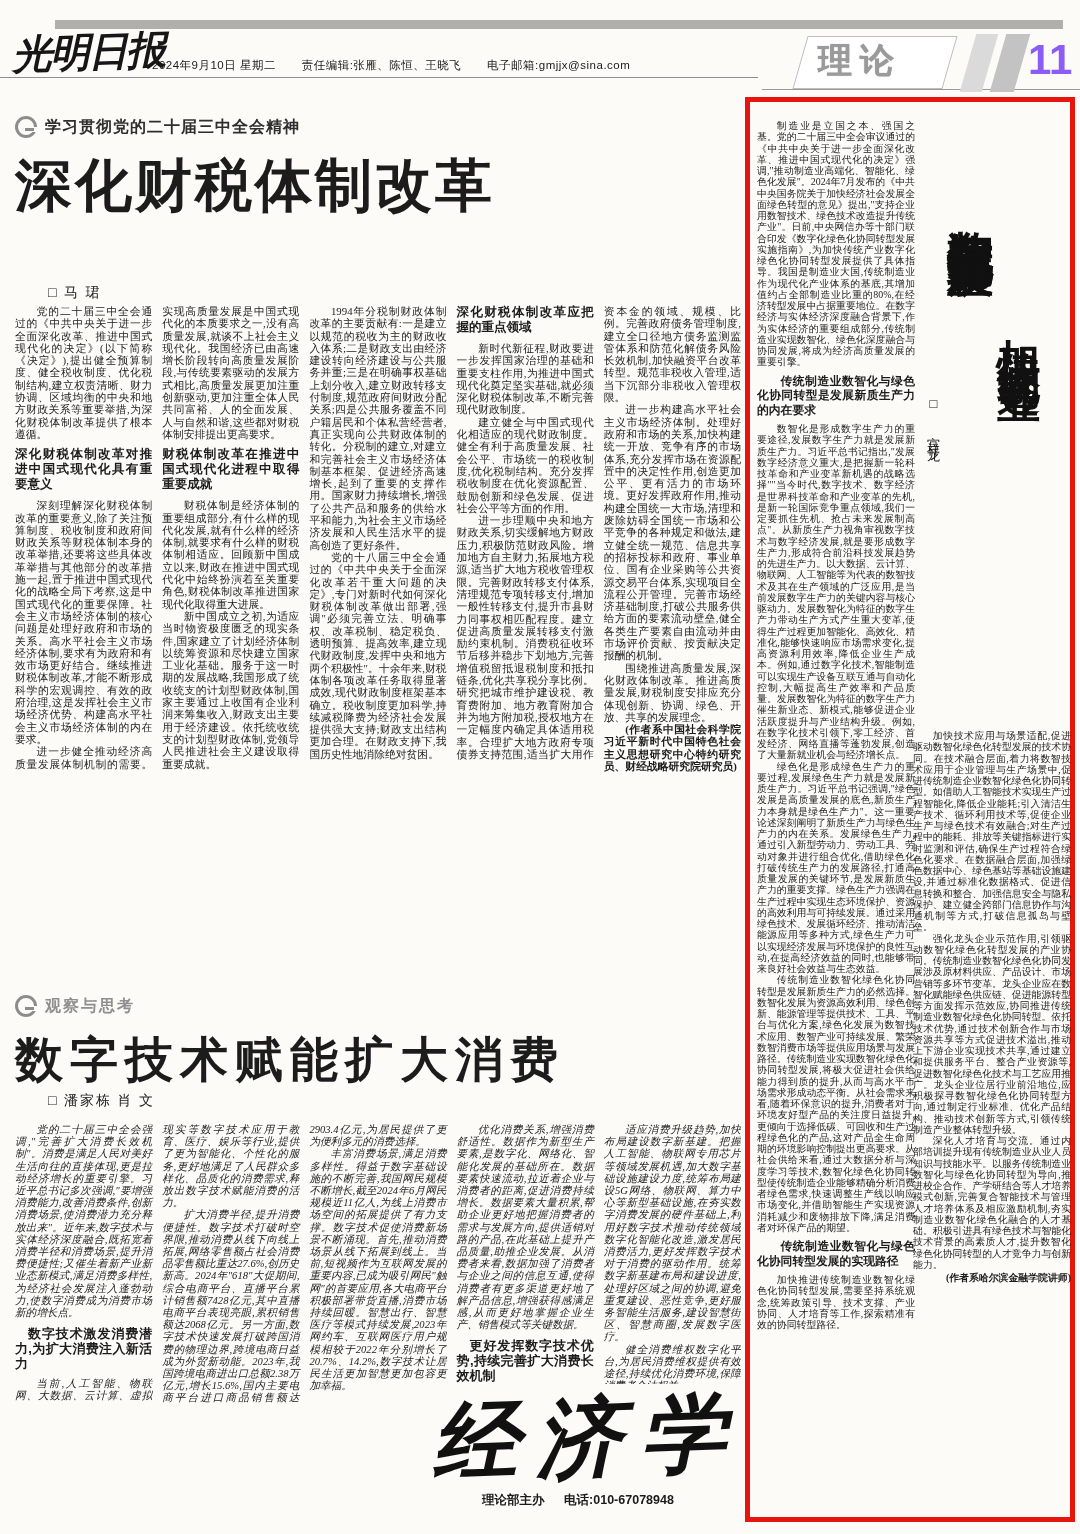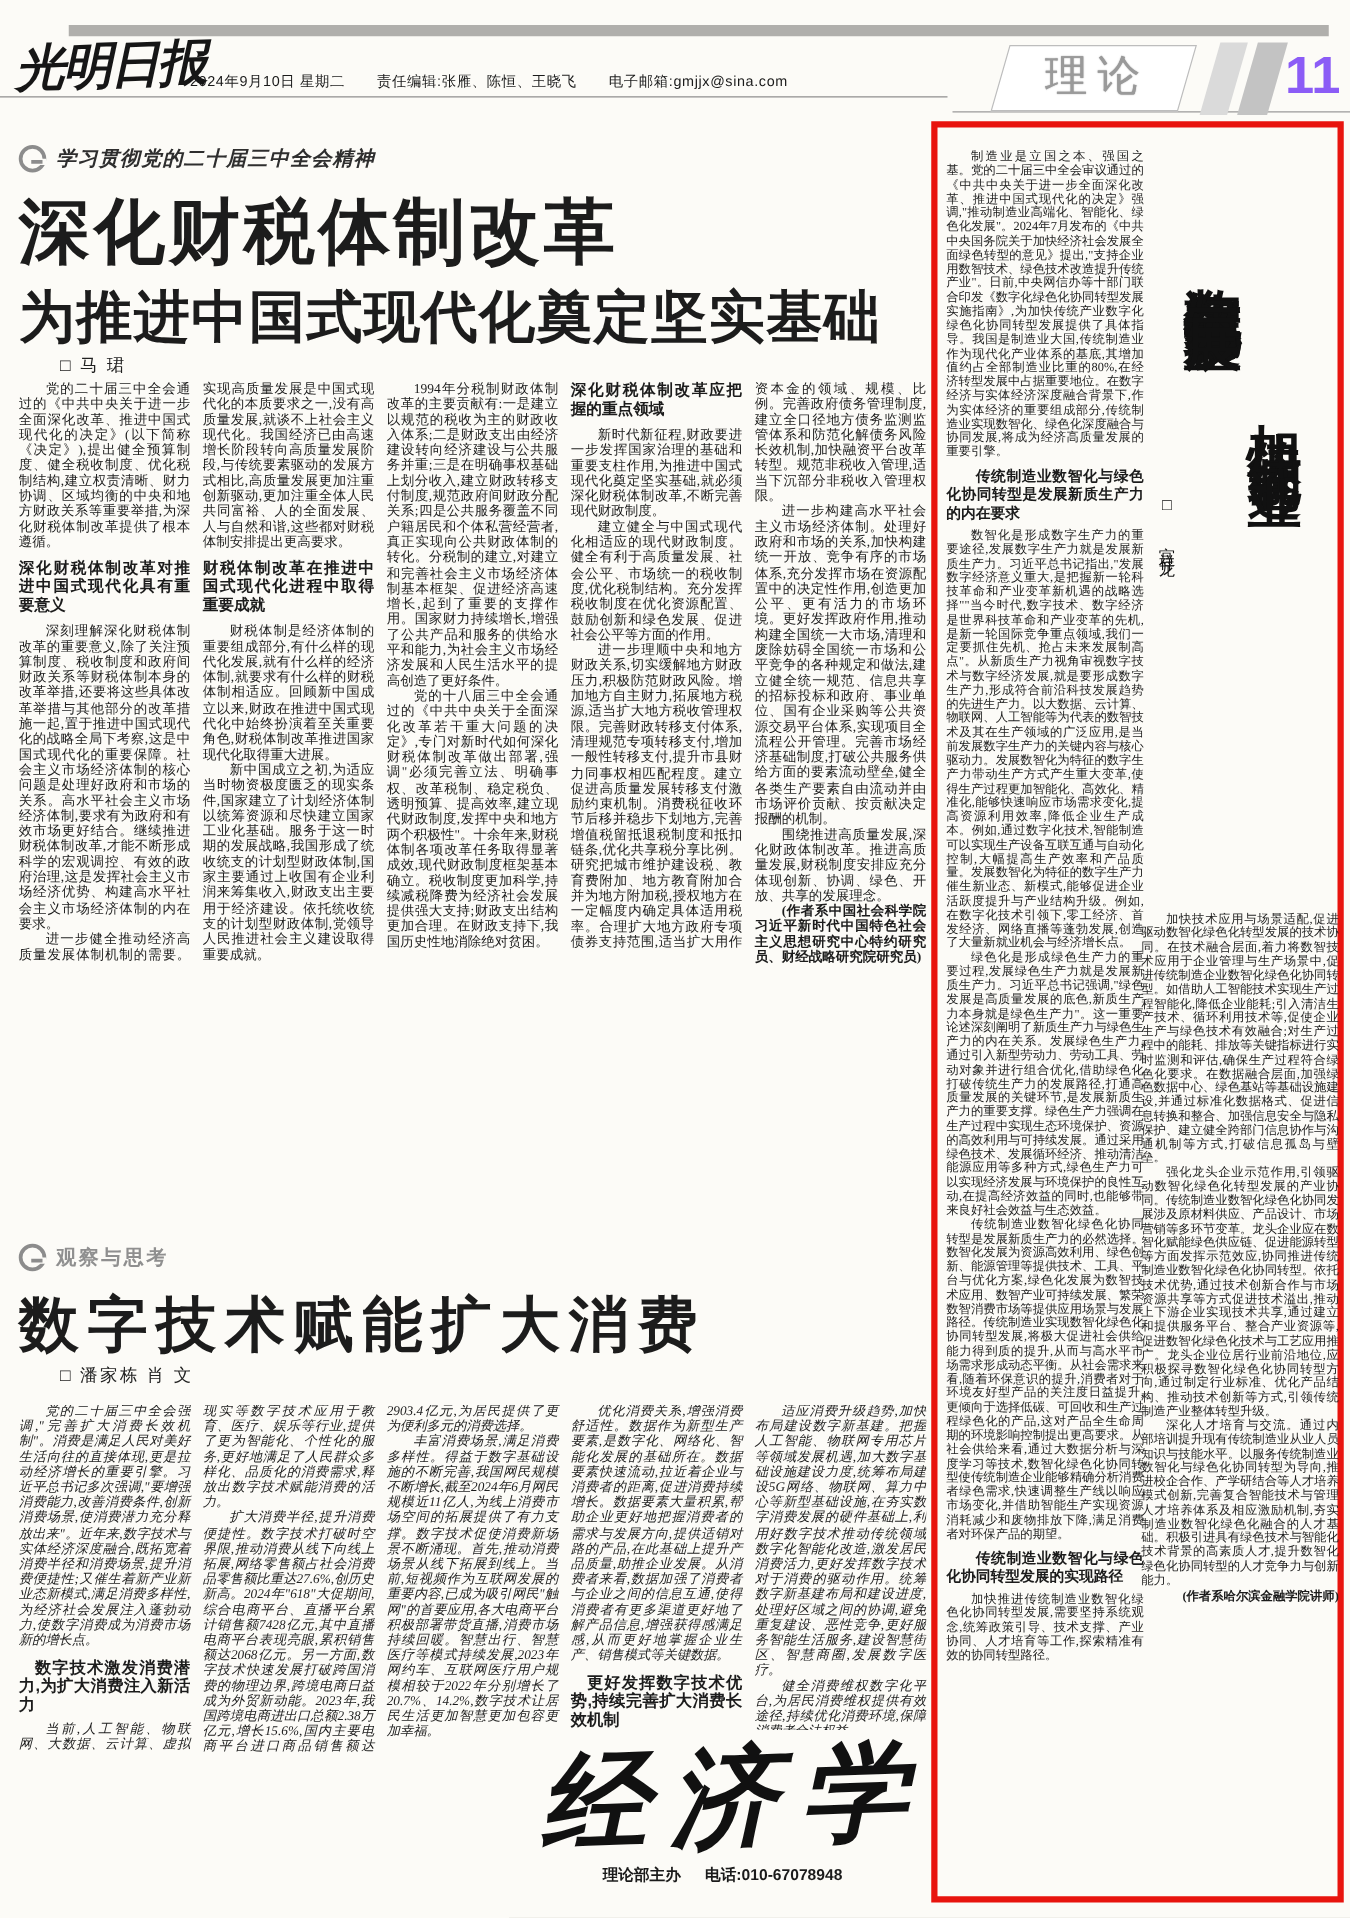--- a/index.html
+++ b/index.html
@@ -12,35 +12,35 @@
   .paper-logo{position:absolute;left:12px;top:26px;width:140px;height:54px;
       font-size:40px;font-weight:900;font-style:italic;letter-spacing:-2px;
       transform:rotate(-2deg);color:#161616;line-height:54px;white-space:nowrap;}
   .date-line{position:absolute;left:152px;top:58px;font-size:11.5px;font-weight:400;
       font-family:"Liberation Sans",sans-serif;color:#1a1a1a;white-space:nowrap;letter-spacing:.5px;}
   .date-line span{margin-right:22px;}
   .rule-left{position:absolute;left:0;top:77px;width:758px;height:1px;background:#8f8f8f;}
   .rule-right{position:absolute;left:762px;top:89px;width:318px;height:1px;background:#9a9a9a;}
   .section-plate{position:absolute;left:800px;top:36px;width:150px;height:53px;background:#fff;
       border:1px solid #bdbdbd;transform:skewX(-16deg);}
-  .section-name{position:absolute;left:818px;top:38px;width:120px;text-align:center;
-      font-size:34px;font-weight:400;color:#9a9a9a;letter-spacing:8px;text-shadow:0 0 1px #777;}
+  .section-name{position:absolute;left:818px;top:38px;width:120px;
+      font-size:34px;font-weight:700;color:#9a9a9a;letter-spacing:8px;text-shadow:0 0 1px #777;}
   .stripe{position:absolute;top:34px;height:58px;transform:skewX(-16deg);}
   .stripe.s1{left:968px;width:22px;background:#dadada;}
   .stripe.s2{left:998px;width:24px;background:#c3c3c3;}
   .page-number{position:absolute;left:1028px;top:36px;font-size:42px;font-weight:700;
       font-family:"Liberation Sans",sans-serif;color:#8b5cf6;}
 
   
   .kicker{position:absolute;display:flex;align-items:center;gap:8px;
       font-family:"Liberation Sans",sans-serif;font-weight:700;}
   .g-logo{width:22px;height:22px;border:3px solid #8c8c8c;border-radius:50%;position:relative;flex:0 0 auto;}
   .g-logo::before{content:"";position:absolute;right:-3px;top:8px;width:12px;height:5px;background:#fcfbf7;}
   .g-logo::after{content:"";position:absolute;right:0;top:9px;width:9px;height:3px;background:#8c8c8c;}
-  .kicker.k1{left:15px;top:116px;font-size:16px;color:#2e2e2e;letter-spacing:1px;font-style:italic;}
+  .kicker.k1{left:15px;top:116px;font-size:16px;color:#2e2e2e;letter-spacing:1px;}
   .kicker.k2{left:15px;top:995px;font-size:16px;color:#8f8f8f;letter-spacing:2px;}
 
   
   .tax-headline-1{position:absolute;left:15px;top:148px;font-size:57px;font-weight:900;letter-spacing:3px;}
   .tax-headline-2{position:absolute;left:15px;top:224px;font-size:45px;font-weight:900;letter-spacing:1px;white-space:nowrap;}
   .byline{font-size:14px;letter-spacing:2px;color:#222;padding-left:32px;}
   .tax-byline{position:absolute;left:16px;top:284px;}
   .news-body{column-gap:10px;text-align:justify;overflow:hidden;}
   .news-body .para{margin:0;text-indent:2em;}
   .news-body .sub-head{font-family:"Liberation Sans",sans-serif;font-weight:700;break-inside:avoid;}
@@ -99,21 +99,20 @@
   <div class="section-name" data-name="section-name">理论</div>
   <div class="stripe s1" data-name="plate-stripe-light"></div>
   <div class="stripe s2" data-name="plate-stripe-dark"></div>
   <div class="page-number" data-name="page-number">11</div>
 
   <div class="kicker k1" data-name="kicker-plenum">
     <span class="g-logo" data-name="guangming-g-icon"></span>
     <span data-name="kicker-plenum-label">学习贯彻党的二十届三中全会精神</span>
   </div>
   <div class="tax-headline-1" data-name="tax-headline-line1">深化财税体制改革</div>
-  <div class="tax-headline-2" data-name="tax-headline-line2">为推进中国式现代化奠定坚实基础</div>
   <div class="byline tax-byline" data-name="tax-byline">□ 马  珺</div>
   <div class="news-body tax-body" data-name="tax-article-body">
       <p class="para" data-name="body-paragraph">党的二十届三中全会通过的《中共中央关于进一步全面深化改革、推进中国式现代化的决定》(以下简称《决定》),提出健全预算制度、健全税收制度、优化税制结构,建立权责清晰、财力协调、区域均衡的中央和地方财政关系等重要举措,为深化财税体制改革提供了根本遵循。</p>
       <p class="sub-head" data-name="section-subhead">深化财税体制改革对推进中国式现代化具有重要意义</p>
       <p class="para" data-name="body-paragraph">深刻理解深化财税体制改革的重要意义,除了关注预算制度、税收制度和政府间财政关系等财税体制本身的改革举措,还要将这些具体改革举措与其他部分的改革措施一起,置于推进中国式现代化的战略全局下考察,这是中国式现代化的重要保障。社会主义市场经济体制的核心问题是处理好政府和市场的关系。高水平社会主义市场经济体制,要求有为政府和有效市场更好结合。继续推进财税体制改革,才能不断形成科学的宏观调控、有效的政府治理,这是发挥社会主义市场经济优势、构建高水平社会主义市场经济体制的内在要求。</p>
       <p class="para" data-name="body-paragraph">进一步健全推动经济高质量发展体制机制的需要。实现高质量发展是中国式现代化的本质要求之一,没有高质量发展,就谈不上社会主义现代化。我国经济已由高速增长阶段转向高质量发展阶段,与传统要素驱动的发展方式相比,高质量发展更加注重创新驱动,更加注重全体人民共同富裕、人的全面发展、人与自然和谐,这些都对财税体制安排提出更高要求。</p>
       <p class="sub-head" data-name="section-subhead">财税体制改革在推进中国式现代化进程中取得重要成就</p>
       <p class="para" data-name="body-paragraph">财税体制是经济体制的重要组成部分,有什么样的现代化发展,就有什么样的经济体制,就要求有什么样的财税体制相适应。回顾新中国成立以来,财政在推进中国式现代化中始终扮演着至关重要角色,财税体制改革推进国家现代化取得重大进展。</p>
       <p class="para" data-name="body-paragraph">新中国成立之初,为适应当时物资极度匮乏的现实条件,国家建立了计划经济体制以统筹资源和尽快建立国家工业化基础。服务于这一时期的发展战略,我国形成了统收统支的计划型财政体制,国家主要通过上收国有企业利润来筹集收入,财政支出主要用于经济建设。依托统收统支的计划型财政体制,党领导人民推进社会主义建设取得重要成就。</p>
       <p class="para" data-name="body-paragraph">1994年分税制财政体制改革的主要贡献有:一是建立以规范的税收为主的财政收入体系;二是财政支出由经济建设转向经济建设与公共服务并重;三是在明确事权基础上划分收入,建立财政转移支付制度,规范政府间财政分配关系;四是公共服务覆盖不同户籍居民和个体私营经营者,真正实现向公共财政体制的转化。分税制的建立,对建立和完善社会主义市场经济体制基本框架、促进经济高速增长,起到了重要的支撑作用。国家财力持续增长,增强了公共产品和服务的供给水平和能力,为社会主义市场经济发展和人民生活水平的提高创造了更好条件。</p>

